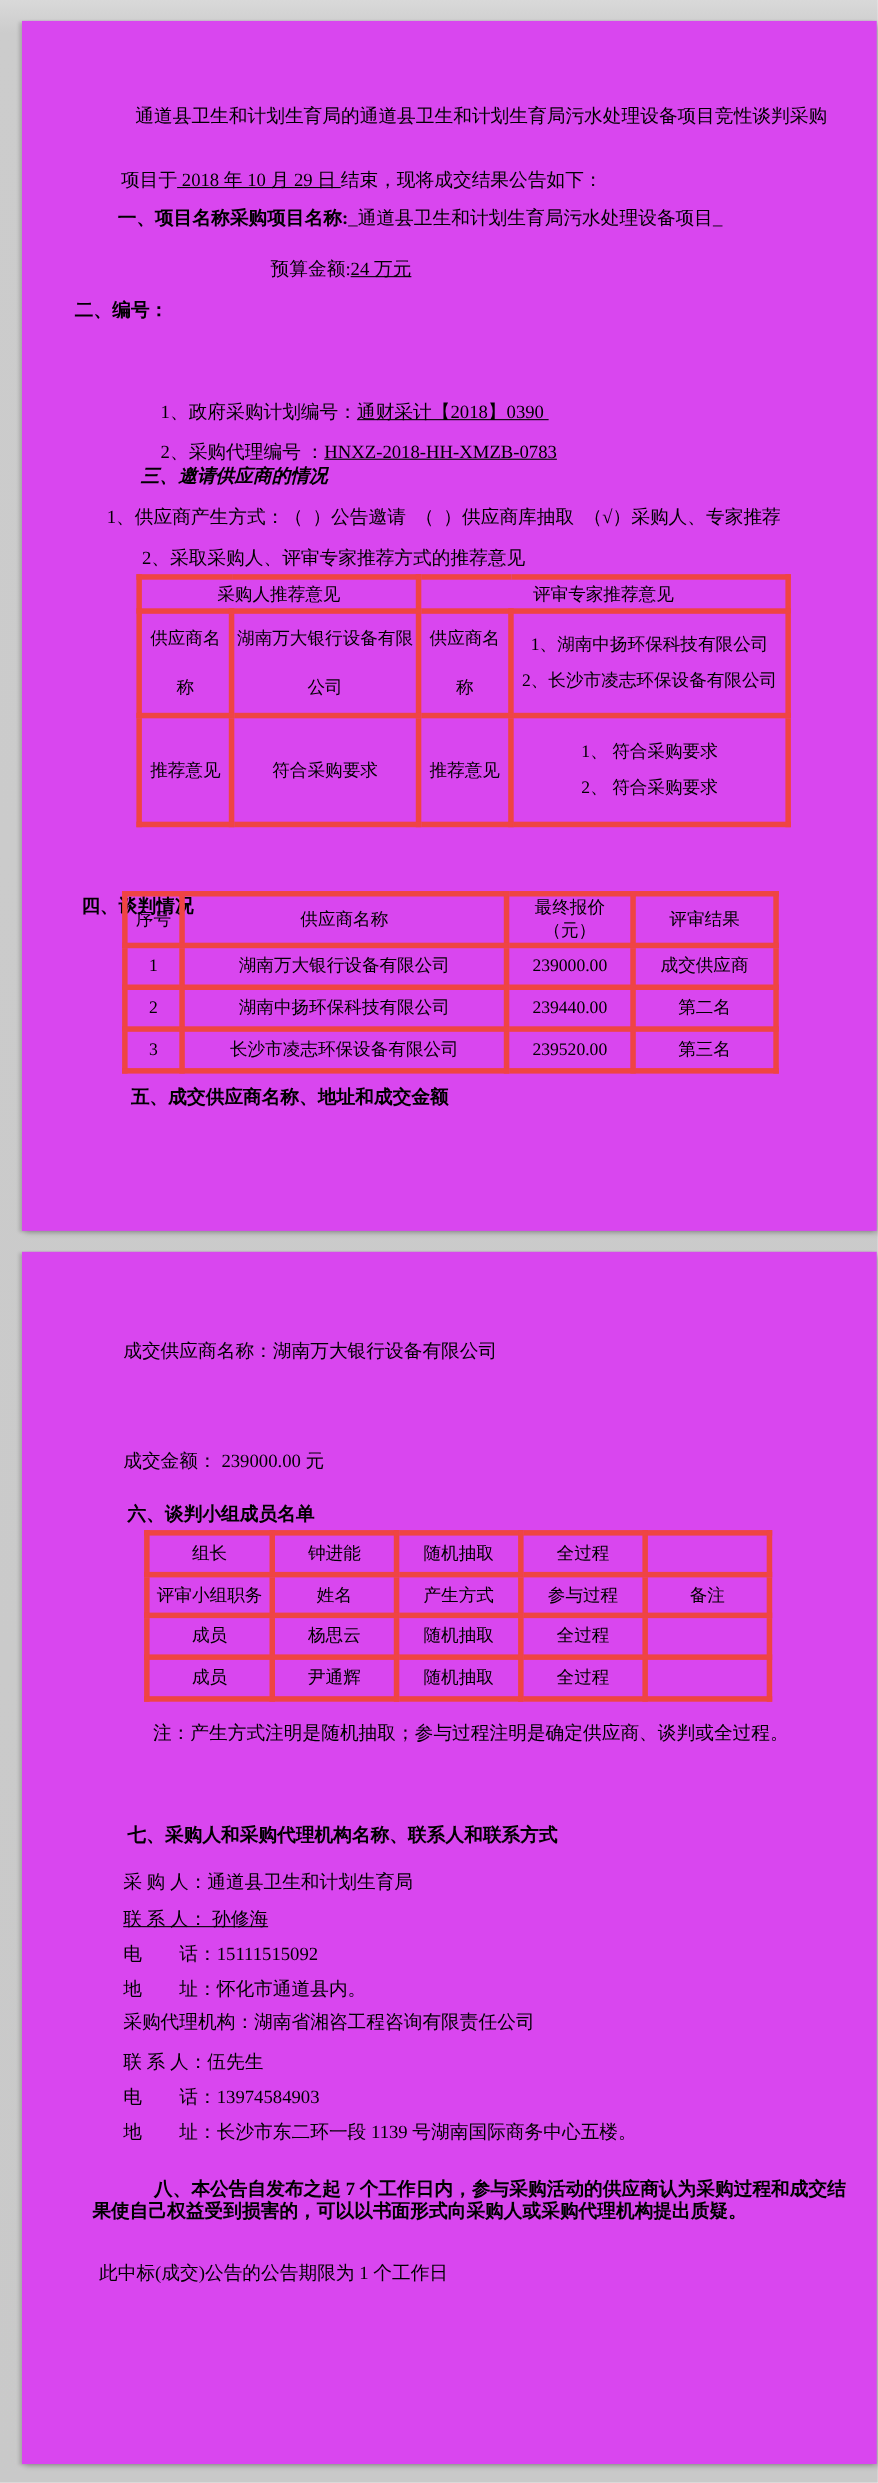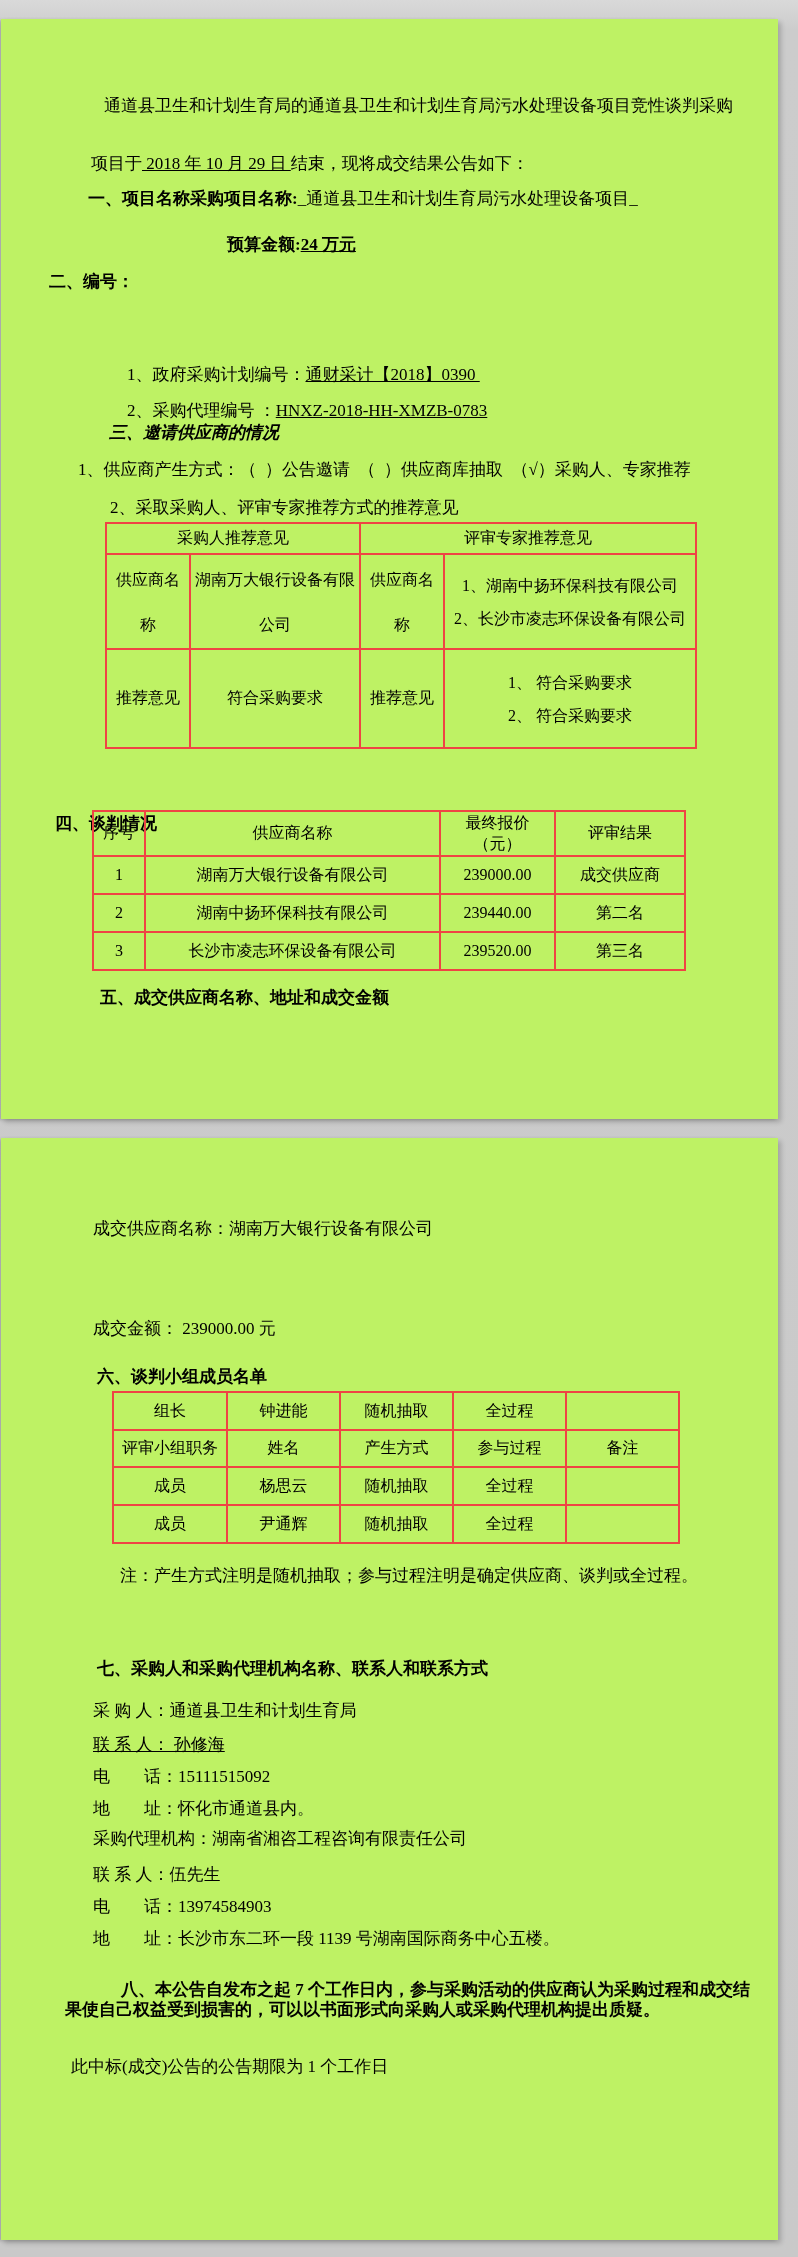--- a/index.html
+++ b/index.html
@@ -3,55 +3,55 @@
 <meta charset="utf-8">
 <style>
   html,body{margin:0;padding:0;}
   body{
     width:798px;height:2257px;position:relative;
     background:linear-gradient(#d9d9d9 0px,#cccccc 30px,#c9c9c9 100%);
     font-family:"Liberation Serif","DejaVu Serif",serif;
     color:#000;font-size:17px;
   }
   .page{
-    position:absolute;left:1px;width:777px;background:#bef264;
+    position:absolute;left:20px;width:777px;background:#d946ef;
     box-shadow:-3px 1px 3px rgba(0,0,0,0.15),3px 3px 5px rgba(0,0,0,0.20);
   }
   #page1{top:19px;height:1100px;}
   #page2{top:1138px;height:1102px;}
   .abs{position:absolute;white-space:pre-wrap;line-height:1.35;}
   .b{font-weight:bold;}
   .u{text-decoration:underline;}
   table.doc{
     position:absolute;border-collapse:collapse;table-layout:fixed;
     font-size:16px;
   }
   table.doc td{
-    border:2px solid #ef4444;text-align:center;vertical-align:middle;
+    border:5px solid #ef4444;text-align:center;vertical-align:middle;
     padding:0 2px;overflow:hidden;
   }
   td.left{text-align:left;padding-left:12px;}
   .line{white-space:nowrap;line-height:33px;}
 </style>
 </head>
 <body>
 
 <div class="page" id="page1">
 
   <div class="abs" style="left:103px;top:76px;">通道县卫生和计划生育局的通道县卫生和计划生育局污水处理设备项目竞性谈判采购</div>
 
   <div class="abs" style="left:73px;top:111px;">
     <span>项目于</span><span class="u"> 2018 年 10 月 29 日 </span><span>结束，现将成交结果公告如下：</span>
   </div>
 
   <div class="abs" style="left:70px;top:146px;">
     <span class="b">一、项目名称采购项目名称:</span><span>_通道县卫生和计划生育局污水处理设备项目_</span>
   </div>
 
-  <div class="abs" style="left:209px;top:192px;font-weight:bold;">
+  <div class="abs" style="left:209px;top:192px;">
     <span>预算金额:</span><span class="u">24 万元</span>
   </div>
 
   <div class="abs b" style="left:48px;top:252px;">二、编号：</div>
 
   <div class="abs" style="left:109px;top:322px;">
     <span>1、政府采购计划编号：</span><span class="u">通财采计【2018】0390 </span>
   </div>
 
   <div class="abs" style="left:109px;top:358px;">

